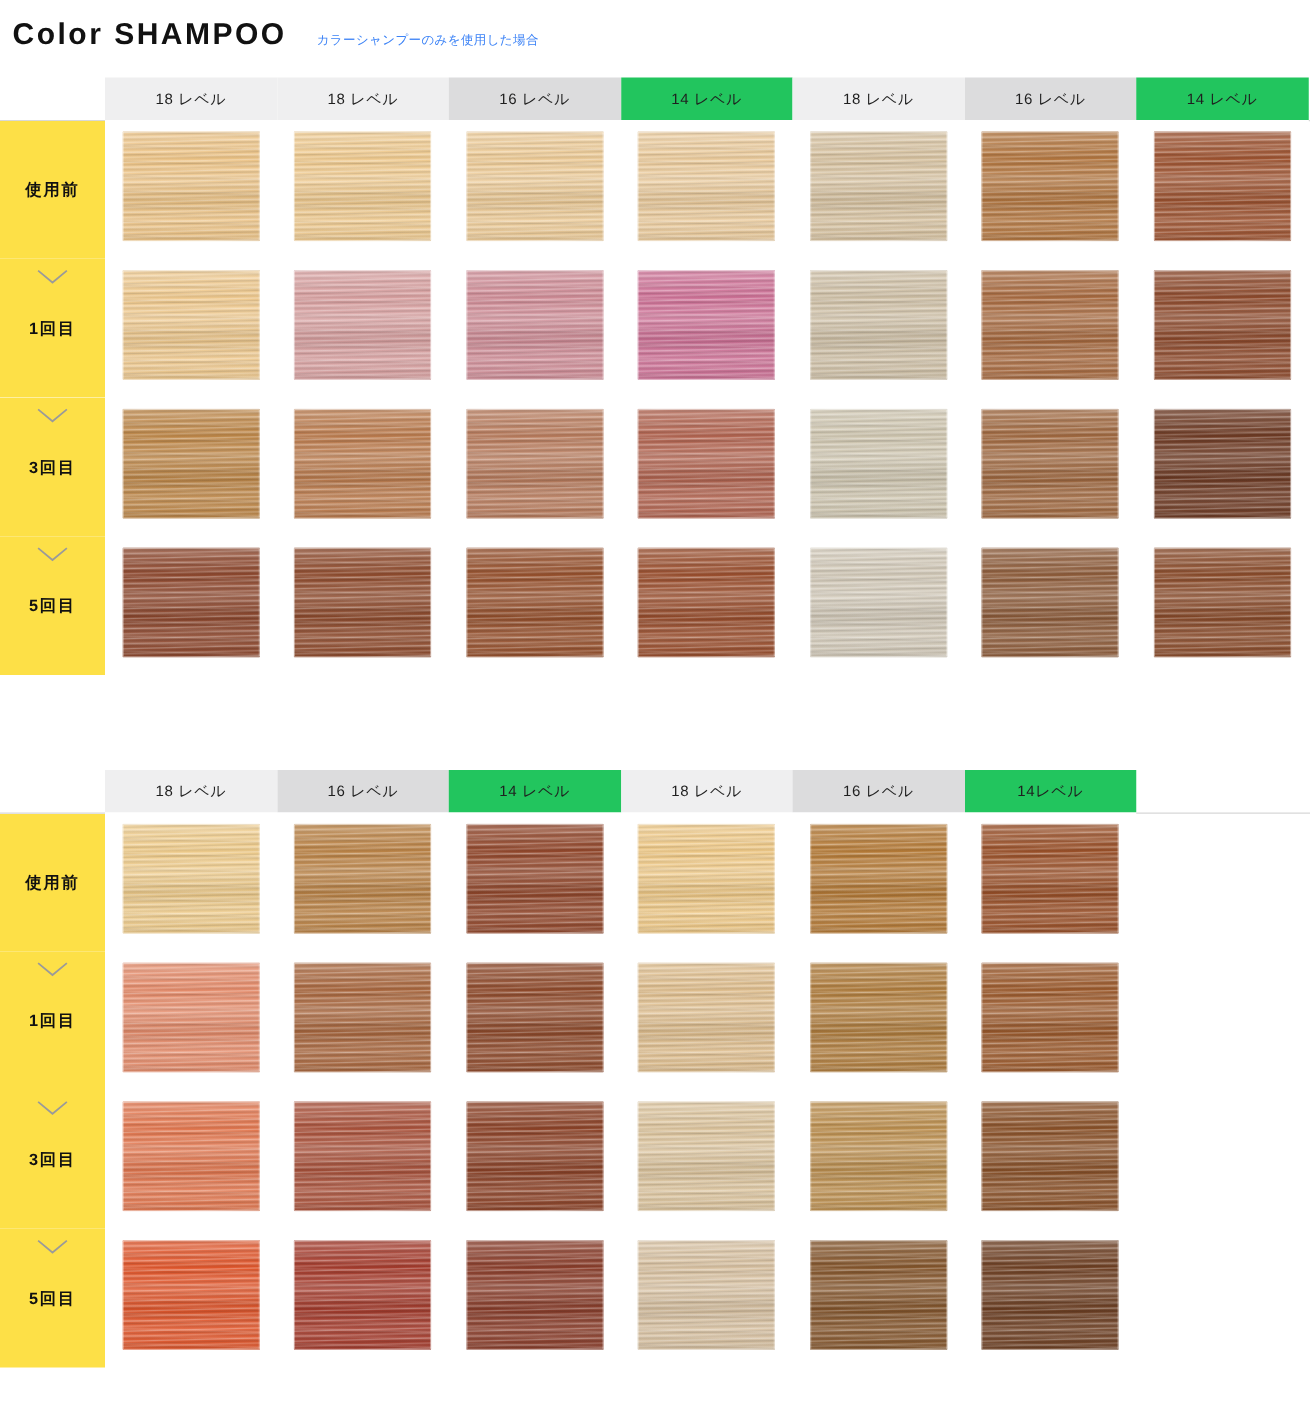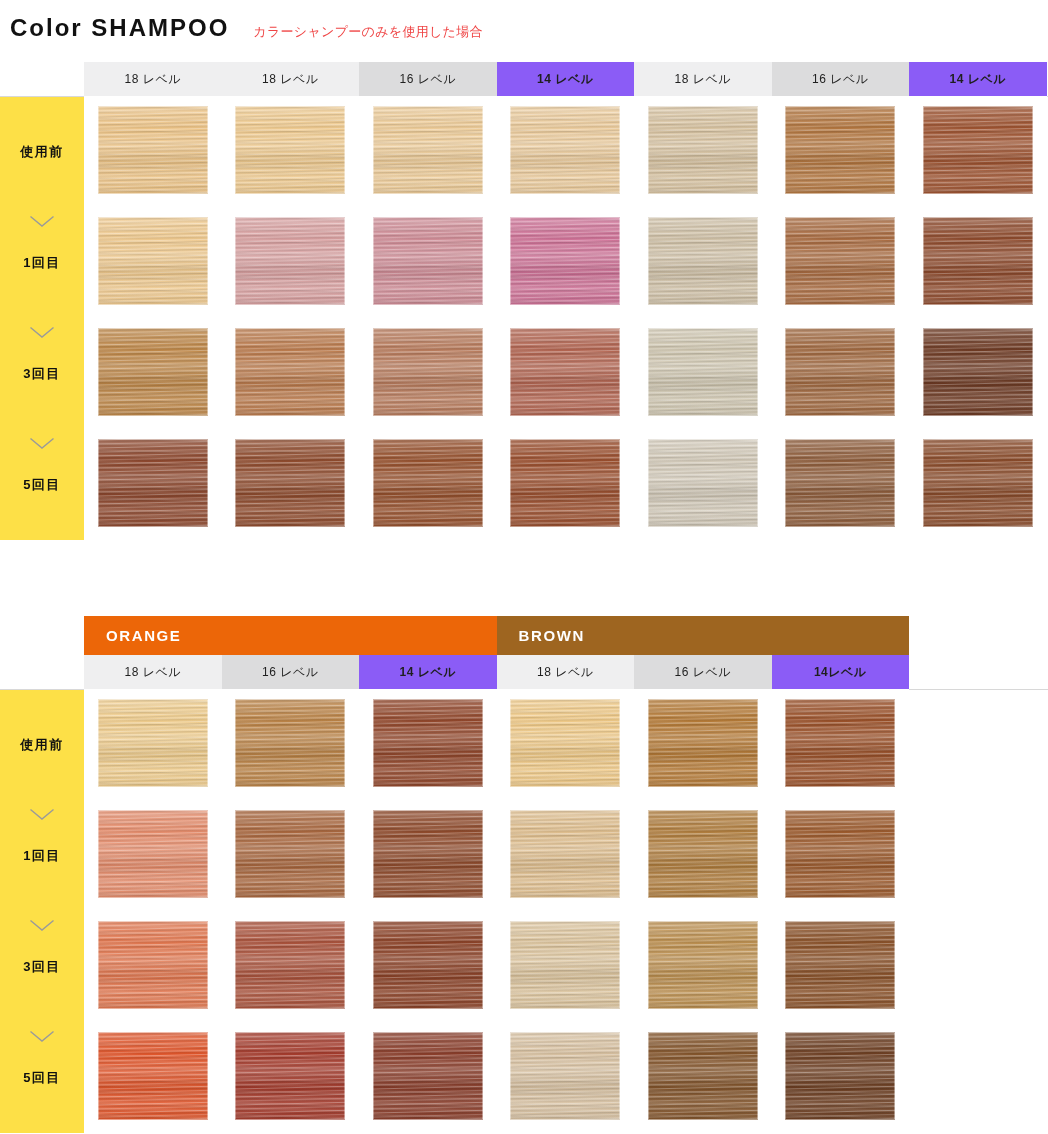--- a/index.html
+++ b/index.html
@@ -18,22 +18,22 @@
     display: flex; align-items: baseline;
   }
   .title-main {
     font-size: 24px;
     font-weight: 700;
     letter-spacing: 2.0px;
     color: #111;
     margin-left: 10px;
   }
   .title-sub {
-    font-size: 13px;
-    color: #ef4444;
+    font-size: 10px;
+    color: #3b82f6;
     margin-left: 24px;
     letter-spacing: 0.3px;
   }
 
   
   .tbl { position: absolute; border-collapse: collapse; table-layout: fixed; }
   .tbl td, .tbl th { padding: 0; border: 0; }
 
   .rowlabel-col { width: 84px; }
   .swatch-col  { width: 137.5px; }
@@ -57,21 +57,21 @@
     height: 34px;
     text-align: center;
     vertical-align: middle;
     font-size: 12px;
     color: #1f1f1f;
     letter-spacing: 0.5px;
     border-right: 2px solid #ffffff;
   }
   .lv-18 { background: #efeff0; }
   .lv-16 { background: #dcdcdd; }
-  .lv-14 { background: #8b5cf6; font-weight: bold; }
+  .lv-14 { background: #22c55e; }
   .levelcell.spacer { background: transparent; border-bottom: 1px solid #d8d8d8; border-right: 0; }
 
   
   .bodycell {
     height: 111px;
     text-align: center;
     vertical-align: middle;
     border-bottom: 1px solid #d5d5d5;
     border-right: 1px solid #d5d5d5;
     background: #fff;
@@ -250,26 +250,20 @@
         <col class="swatch-col">
         <col class="swatch-col">
         <col class="swatch-col">
         <col class="swatch-col">
         <col class="swatch-col">
         <col class="swatch-col">
         <col style="width:139px">
       </colgroup>
       <tbody>
         <tr>
-          <td class="brandbar empty"></td>
-          <td class="brandbar" colspan="3" style="background:#EC6608">ORANGE</td>
-          <td class="brandbar" colspan="3" style="background:#9E6520">BROWN</td>
-          <td class="brandbar empty"></td>
-        </tr>
-        <tr>
           <td class="levelcell spacer"></td>
           <td class="levelcell lv-18">18 レベル</td>
           <td class="levelcell lv-16">16 レベル</td>
           <td class="levelcell lv-14">14 レベル</td>
           <td class="levelcell lv-18">18 レベル</td>
           <td class="levelcell lv-16">16 レベル</td>
           <td class="levelcell lv-14">14レベル</td>
           <td class="levelcell spacer"></td>
         </tr>
         <tr>

